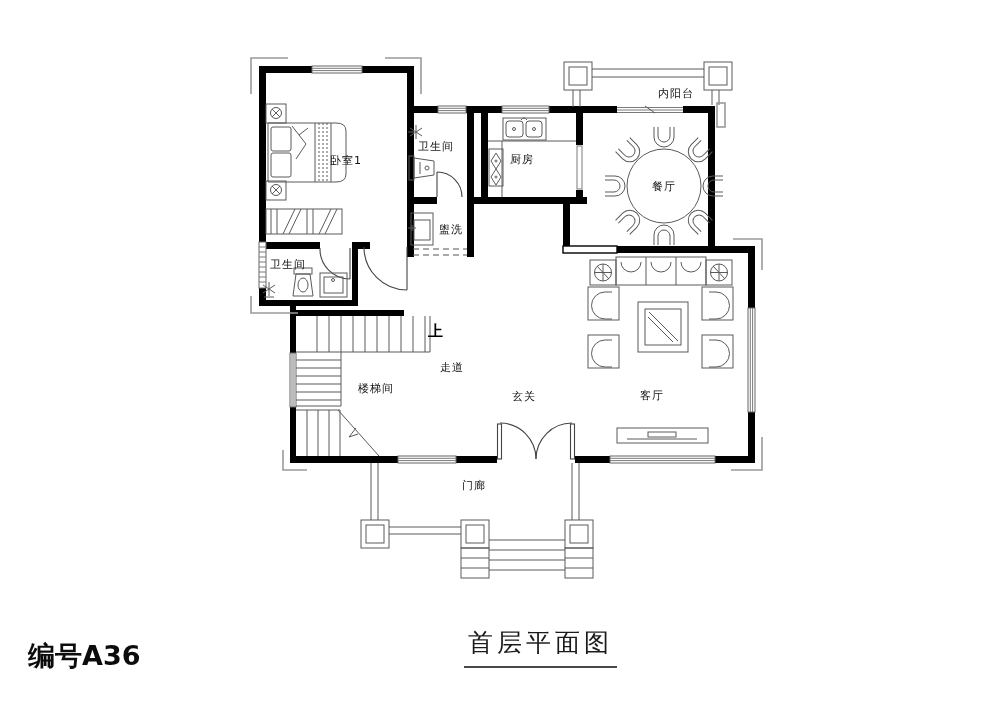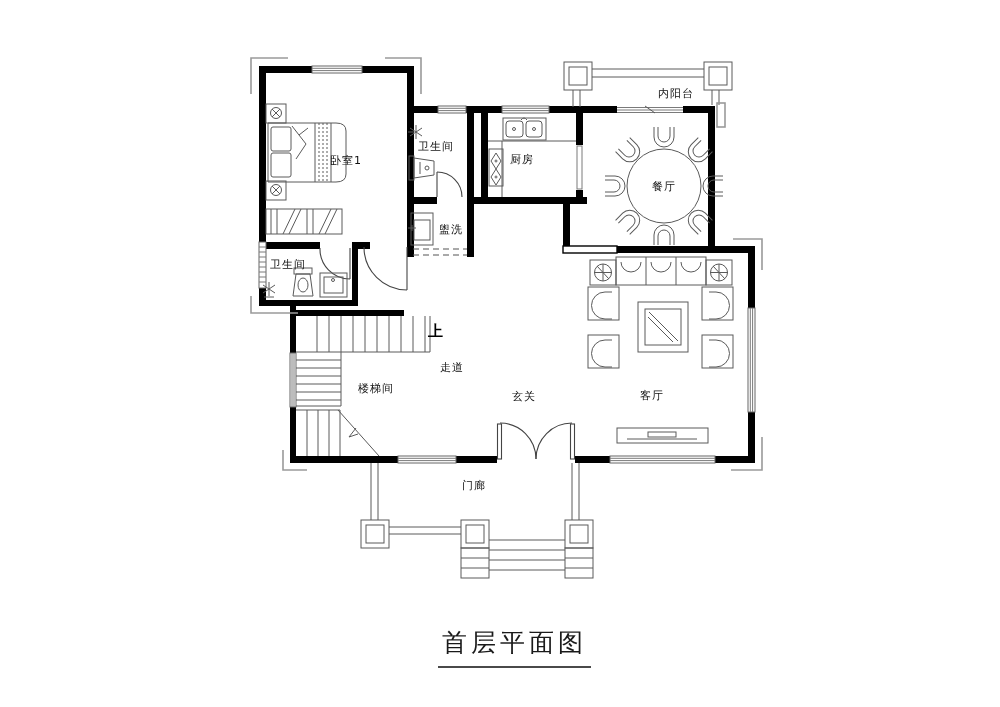--- a/index.html
+++ b/index.html
@@ -10,21 +10,21 @@
   .beam{fill:#ffffff;stroke:#000000;stroke-width:1.4;}
   .thin{stroke:#5a5a5a;stroke-width:1;fill:none;}
   .thin2{stroke:#7a7a7a;stroke-width:1;fill:none;}
   .win{fill:#ffffff;stroke:#666666;stroke-width:1;}
   .door{stroke:#444444;stroke-width:1.1;fill:none;}
   .dash{stroke:#555555;stroke-width:1.2;fill:none;stroke-dasharray:6 4;}
   .pilaster{stroke:#9a9a9a;stroke-width:1.6;fill:none;}
   .lbl{font-size:11px;fill:#111111;letter-spacing:1px;}
   .lbl-up{font-size:15px;font-weight:bold;fill:#000000;}
   #plan-number{position:absolute;left:28px;top:638px;font-size:27px;font-weight:bold;color:#0c0c0c;}
-  #plan-title{position:absolute;left:438px;top:626px;font-size:25px;color:#1a1a1a;
+  #plan-title{position:absolute;left:464px;top:626px;font-size:25px;color:#1a1a1a;
               letter-spacing:4px;border-bottom:2px solid #4a4a4a;padding:0 4px 7px 4px;}
 </style>
 </head>
 <body>
 
 <div id="stage">
 
 <svg width="1000" height="707" viewBox="0 0 1000 707">
 
   <g>
@@ -375,15 +375,16 @@
     <text class="lbl" x="640" y="399">客厅</text>
     <text class="lbl" x="512" y="400">玄关</text>
     <text class="lbl" x="440" y="371">走道</text>
     <text class="lbl" x="358" y="392">楼梯间</text>
     <text class="lbl" x="462" y="489">门廊</text>
     <text class="lbl" x="658" y="97">内阳台</text>
     <text class="lbl-up" x="428" y="336">上</text>
   </g>
 </svg>
 
+  <div id="plan-number">编号A36</div>
   <div id="plan-title">首层平面图</div>
 
 </div>
 
 </body></html>

